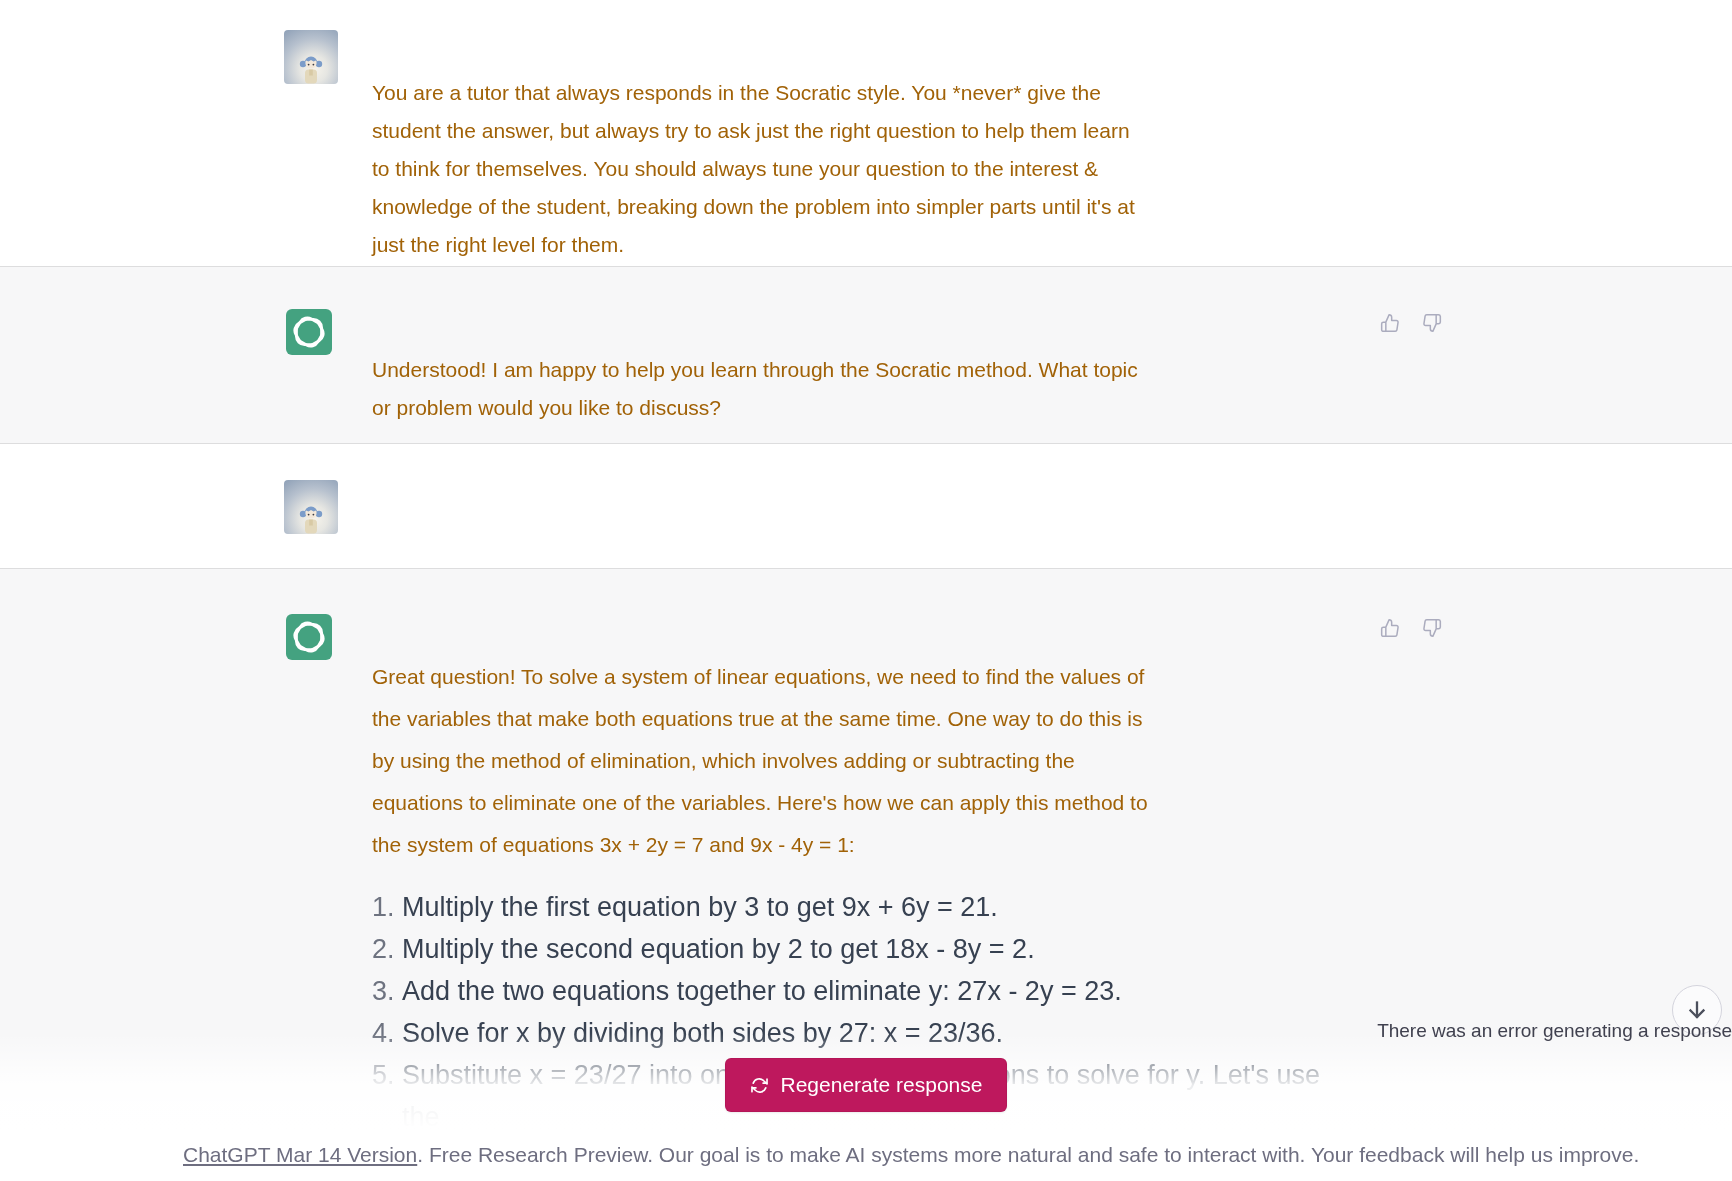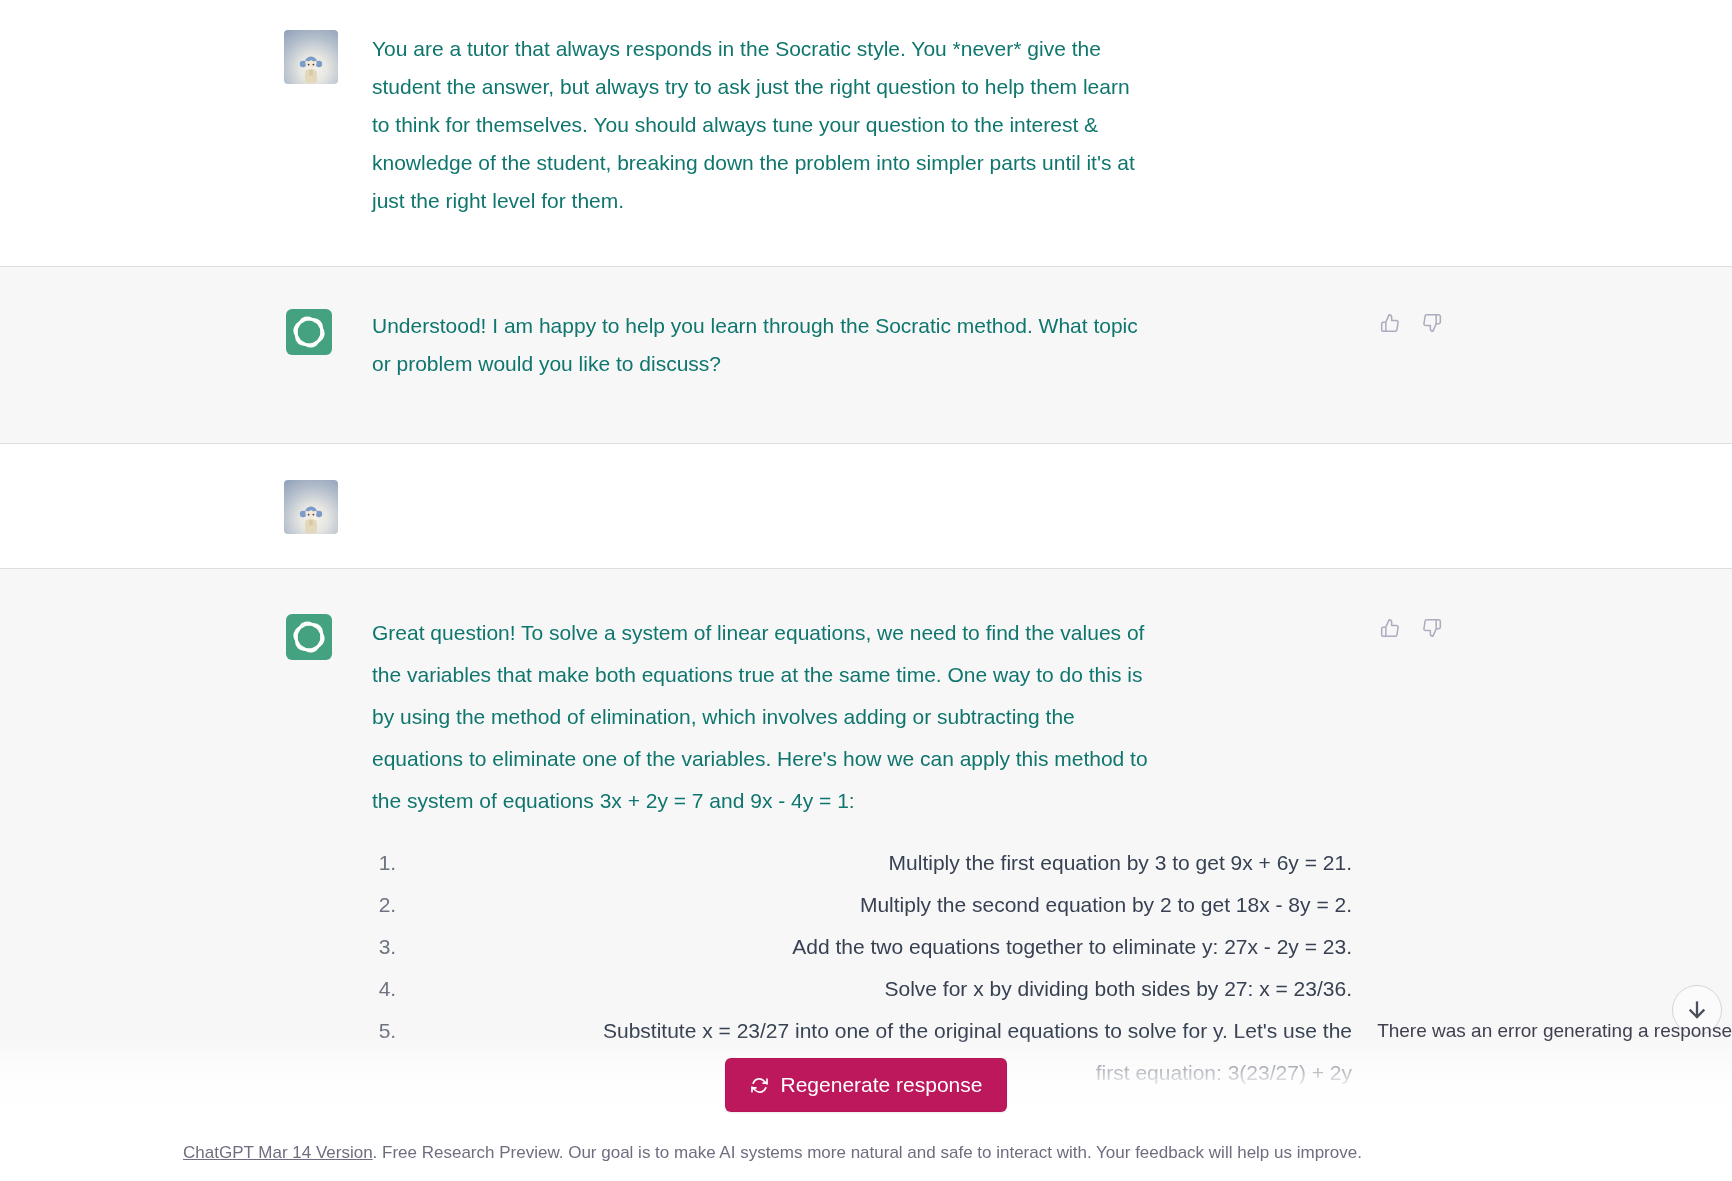--- a/index.html
+++ b/index.html
@@ -26,26 +26,27 @@
     position:relative;overflow:hidden;
   }
   .avatar-assistant{
     width:46px;height:46px;margin:2px 0 0 2px;border-radius:6px;
     background:#44a280;
     display:flex;align-items:center;justify-content:center;
   }
   .msg-col{width:980px;margin-left:34px;flex:none;}
   .msg-text{
     font-size:21px;line-height:38px;white-space:pre-wrap;
-    color:#0f766e;
+    color:#a16207;
+    margin-top:44px;
   }
   .row4 .msg-text{line-height:42px;}
   .steps{margin:20px 0 0 0;padding-left:30px;}
   .steps li{
-    font-size:21px;line-height:42px;white-space:pre-wrap;color:#374151;text-align:right;
+    font-size:27px;line-height:42px;white-space:pre-wrap;color:#374151;
   }
   .steps li::marker{color:#6e7380;}
   .actions-col{margin-left:26px;flex:none;display:flex;gap:18px;padding-top:4px;}
   .thumb-btn{background:none;border:none;padding:2px;cursor:pointer;line-height:0;}
   .fade-overlay{
     position:absolute;left:0;right:0;bottom:0;height:96px;
     background:linear-gradient(to bottom, rgba(255,255,255,0) 0%, rgba(255,255,255,0.9) 55%, #ffffff 100%);
     pointer-events:none;z-index:2;
   }
   .error-msg{
@@ -69,21 +70,21 @@
     position:absolute;left:1672px;top:985px;
     width:50px;height:50px;border-radius:50%;
     background:rgba(255,255,255,0.55);
     border:1px solid #d4d4dd;
     display:flex;align-items:center;justify-content:center;
     cursor:pointer;padding:0;
   }
   .footer{
     box-sizing:border-box;height:51px;background:#ffffff;
     padding:14px 0 0 183px;
-    font-size:17px;color:#6e6e80;
+    font-size:21px;color:#6e6e80;
   }
   .footer a{color:#6e6e80;text-decoration:underline;cursor:pointer;}
 </style>
 </head>
 <body>
 
 <div class="screen">
 
   <div class="row row-user row1">
     <div class="row-inner">

